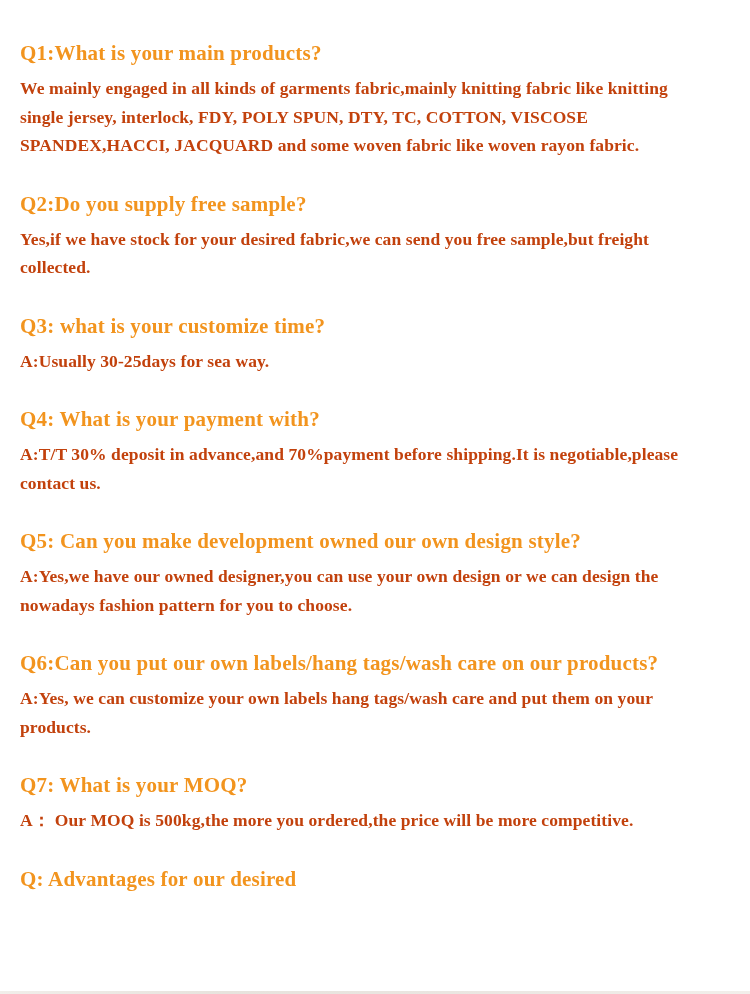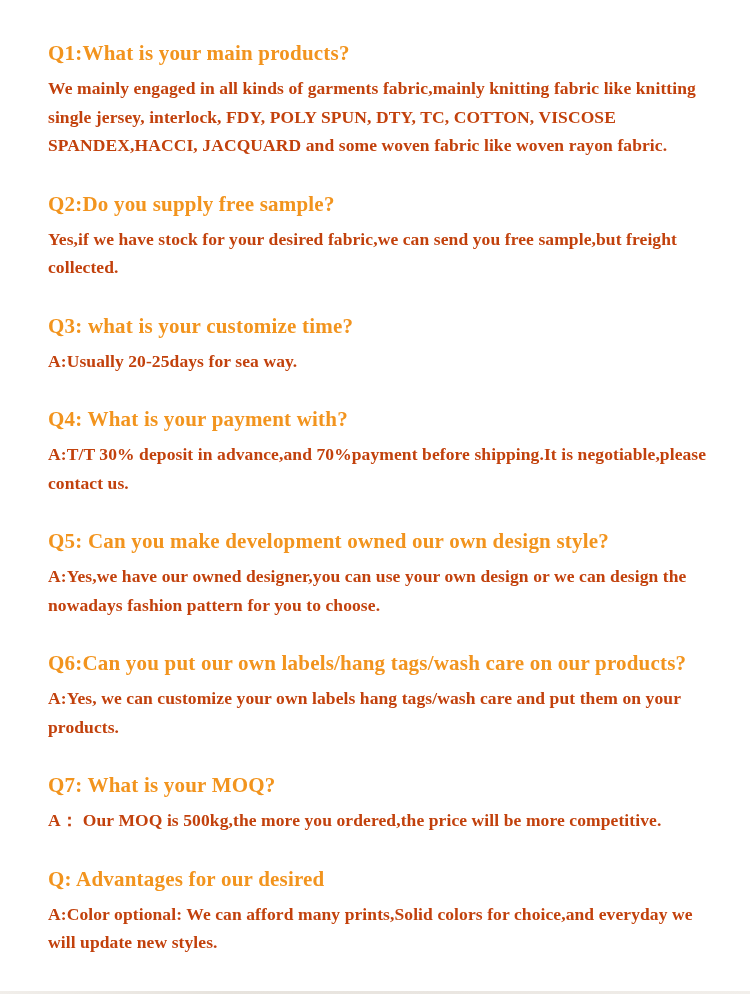--- a/index.html
+++ b/index.html
@@ -10,21 +10,21 @@
   body {
     width: 750px;
     height: 994px;
     position: relative;
     overflow: hidden;
     font-family: "Liberation Serif", serif;
   }
   .page {
     box-sizing: border-box;
     width: 750px;
-    padding: 42px 32px 0 48px;
+    padding: 42px 32px 0 20px;
   }
   .faq-item {
     margin: 0 0 33px 0;
   }
   .question {
     color: #F2941E;
     font-weight: 700;
     font-size: 21px;
     line-height: 23px;
     margin: 0 0 9px 0;
@@ -58,21 +58,21 @@
     <p class="answer">We mainly engaged in all kinds of garments fabric,mainly knitting fabric like knitting single jersey, interlock, FDY, POLY SPUN, DTY, TC,  COTTON, VISCOSE SPANDEX,HACCI, JACQUARD and some woven fabric like woven rayon fabric.</p>
   </div>
 
   <div class="faq-item">
     <h2 class="question">Q2:Do you supply free sample?</h2>
     <p class="answer">Yes,if we have stock for your desired fabric,we can send you free sample,but freight collected.</p>
   </div>
 
   <div class="faq-item">
     <h2 class="question">Q3: what is your customize time?</h2>
-    <p class="answer">A:Usually 20-25days for sea way.</p>
+    <p class="answer">A:Usually 30-25days for sea way.</p>
   </div>
 
   <div class="faq-item">
     <h2 class="question">Q4: What is your payment with?</h2>
     <p class="answer">A:T/T 30% deposit in advance,and 70%payment before shipping.It is negotiable,please contact us.</p>
   </div>
 
   <div class="faq-item">
     <h2 class="question">Q5: Can you make development owned our own design style?</h2>
     <p class="answer">A:Yes,we have our owned designer,you can use your own design or we can design the nowadays fashion pattern for you to choose.</p>
@@ -83,18 +83,17 @@
     <p class="answer">A:Yes, we can customize your own labels hang tags/wash care and put them on your products.</p>
   </div>
 
   <div class="faq-item">
     <h2 class="question">Q7: What is your MOQ?</h2>
     <p class="answer">A：  Our MOQ is 500kg,the more you ordered,the price will be more competitive.</p>
   </div>
 
   <div class="faq-item">
     <h2 class="question">Q: Advantages for our desired</h2>
-    <p class="answer">A:Color optional: We can afford many prints,Solid colors for choice,and everyday we will update new styles.</p>
   </div>
 
 </div>
 
 <div class="bottom-strip"></div>
 
 </body></html>

